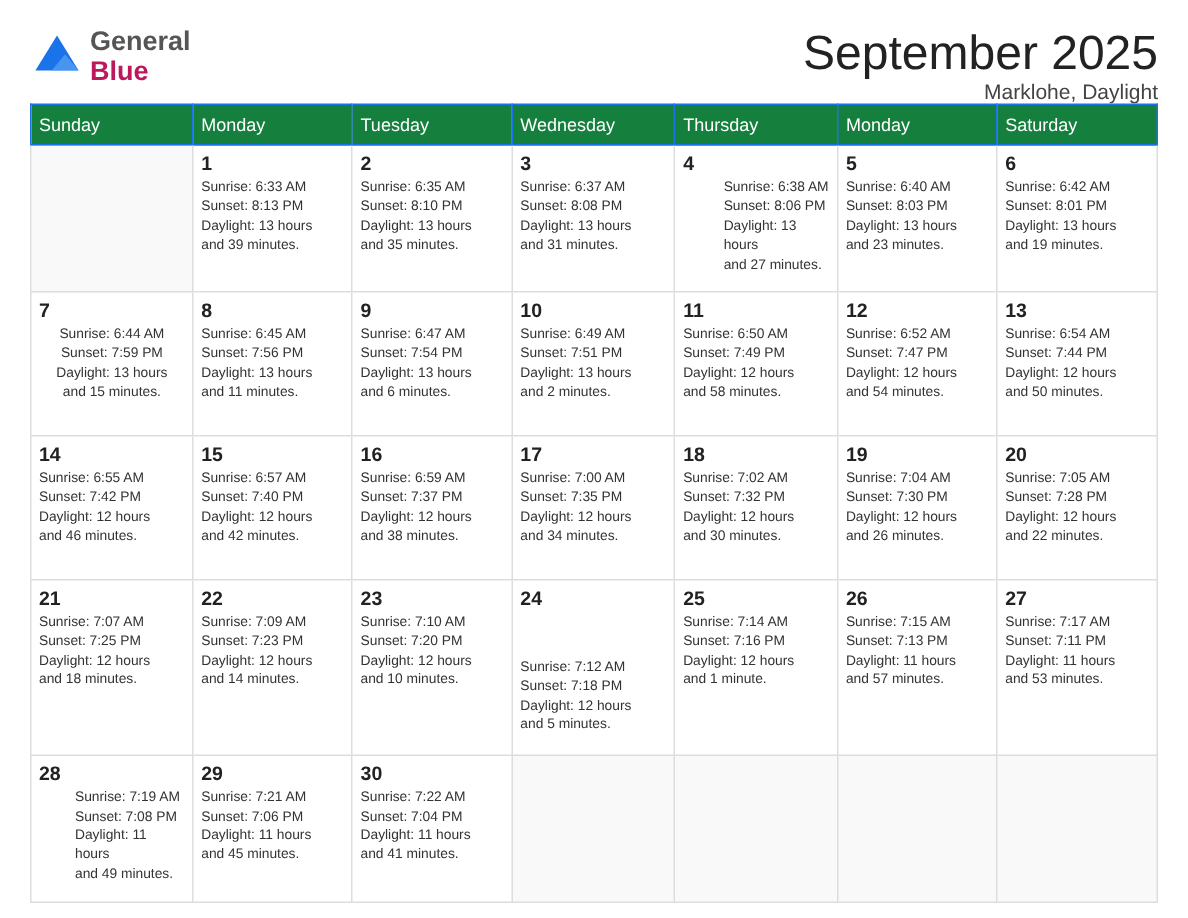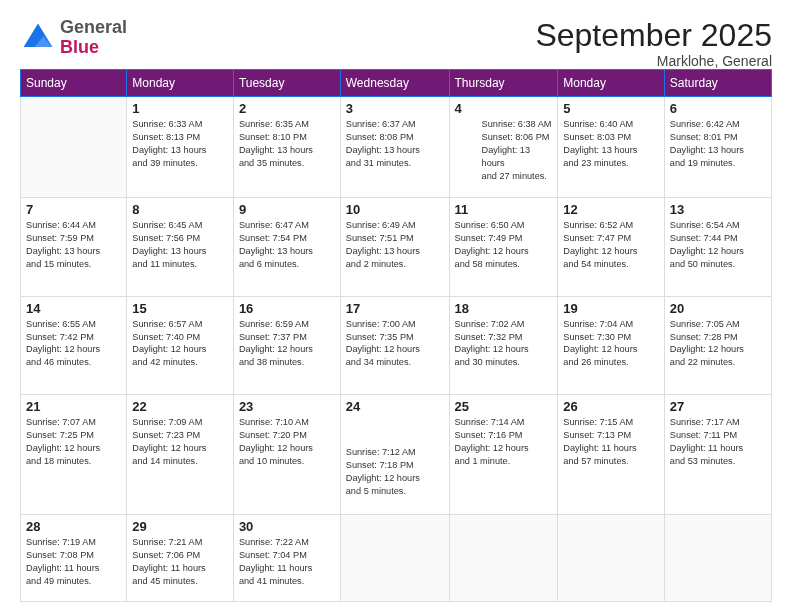--- a/index.html
+++ b/index.html
@@ -53,21 +53,21 @@
       color: #444;
     }
     .calendar {
       flex: 1;
       border: 1px solid #ccc;
       border-collapse: collapse;
       width: 100%;
       font-size: 10px;
     }
     .calendar th {
-      background-color: #701a75;
+      background-color: #15803d;
       color: #fff;
       text-align: left;
       padding: 6px 5px;
       font-size: 12px;
       font-weight: normal;
       border: 1px solid #1a73e8;
     }
     .calendar td {
       vertical-align: top;
       padding: 4px 5px;
@@ -104,21 +104,21 @@
         <polygon points="20,4 36,30 4,30" fill="#1a73e8"></polygon>
         <polygon points="26,18 36,30 16,30" fill="#5ba4f5" opacity="0.7"></polygon>
       </svg>
       <div class="logo-text">
         <span class="logo-general">General</span><br>
         <span class="logo-blue">Blue</span>
       </div>
     </div>
     <div class="title-block">
       <div class="month-title">September 2025</div>
-      <div class="location">Marklohe, General</div>
+      <div class="location">Marklohe, Daylight</div>
     </div>
   </div>
 
   <table class="calendar">
     <thead>
       <tr>
         <th>Sunday</th>
         <th>Monday</th>
         <th>Tuesday</th>
         <th>Wednesday</th>
@@ -169,21 +169,21 @@
             <span class="day-number">6</span>
             <div class="day-info" style="white-space: pre-line;">Sunrise: 6:42 AM
 Sunset: 8:01 PM
 Daylight: 13 hours
 and 19 minutes.</div>
           </td>
         </tr>
         <tr>
           <td>
             <span class="day-number">7</span>
-            <div class="day-info" style="white-space: pre-line;">Sunrise: 6:44 AM
+            <div class="day-info" style="white-space: pre-line; text-align: center;">Sunrise: 6:44 AM
 Sunset: 7:59 PM
 Daylight: 13 hours
 and 15 minutes.</div>
           </td>
           <td>
             <span class="day-number">8</span>
             <div class="day-info" style="white-space: pre-line;">Sunrise: 6:45 AM
 Sunset: 7:56 PM
 Daylight: 13 hours
 and 11 minutes.</div>
@@ -322,21 +322,21 @@
             <span class="day-number">27</span>
             <div class="day-info" style="white-space: pre-line;">Sunrise: 7:17 AM
 Sunset: 7:11 PM
 Daylight: 11 hours
 and 53 minutes.</div>
           </td>
         </tr>
         <tr class="last-row">
           <td>
             <span class="day-number">28</span>
-            <div class="day-info" style="white-space: pre-line;">Sunrise: 7:19 AM
+            <div class="day-info" style="white-space: pre-line; margin-left: 24px;">Sunrise: 7:19 AM
 Sunset: 7:08 PM
 Daylight: 11 hours
 and 49 minutes.</div>
           </td>
           <td>
             <span class="day-number">29</span>
             <div class="day-info" style="white-space: pre-line;">Sunrise: 7:21 AM
 Sunset: 7:06 PM
 Daylight: 11 hours
 and 45 minutes.</div>

